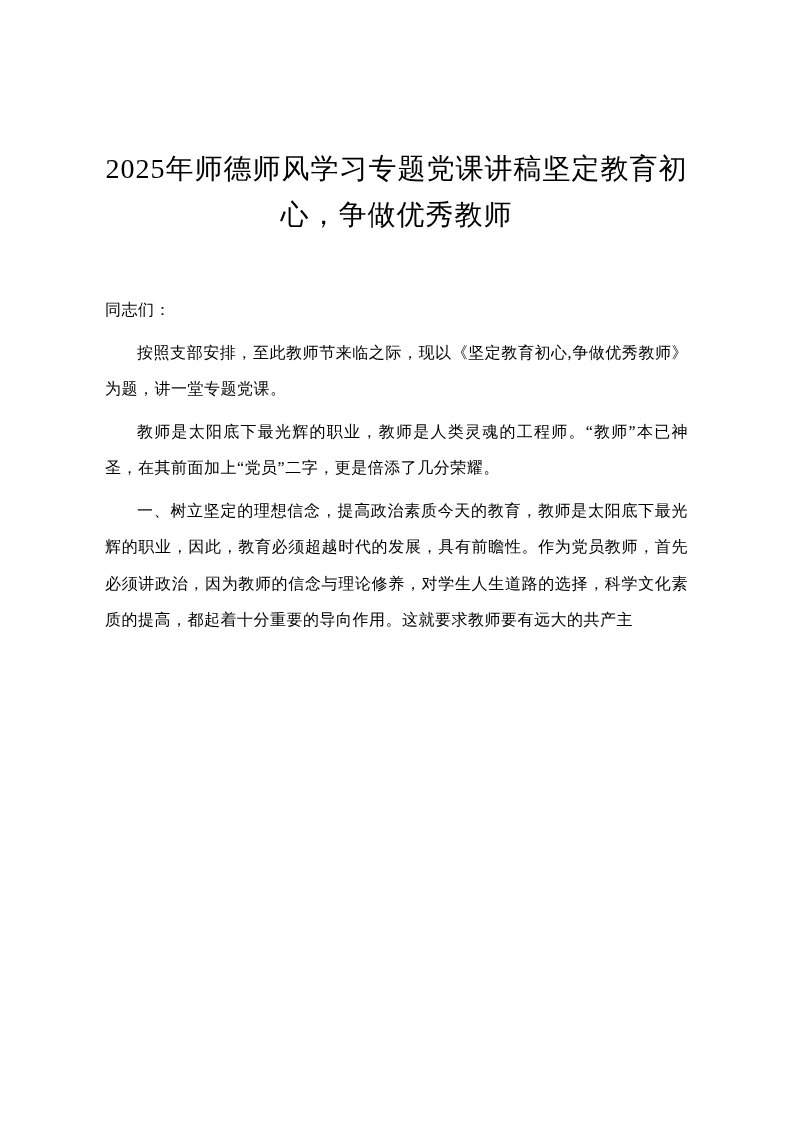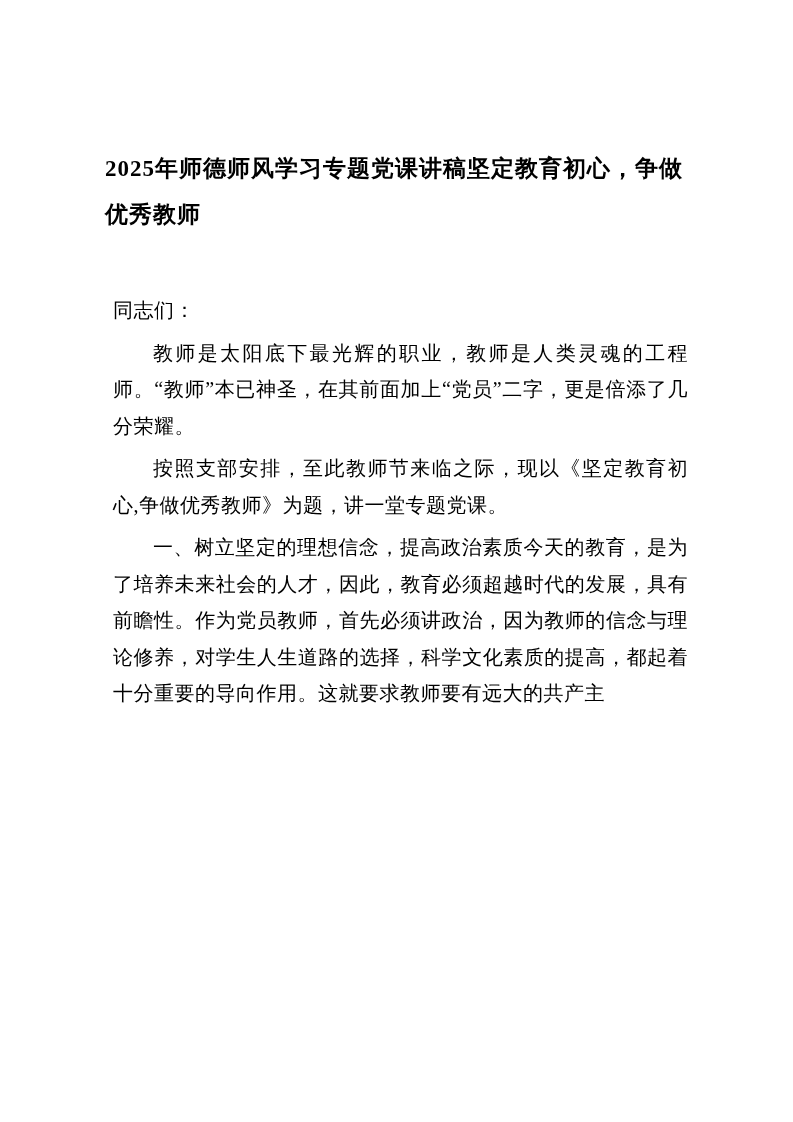--- a/index.html
+++ b/index.html
@@ -16,44 +16,44 @@
   }
   .page {
     width: 793px;
     height: 1122px;
     box-sizing: border-box;
     background: #ffffff;
     padding: 146px 105px 40px 105px;
     overflow: hidden;
   }
   .doc-title {
-    font-size: 23px;
-    font-weight: bold;
-    text-align: left;
+    font-size: 28px;
+    font-weight: normal;
+    text-align: center;
     line-height: 46px;
     margin: 0 0 54px 0;
     letter-spacing: 1px;
   }
   .doc-body p {
-    font-size: 20px;
+    font-size: 16px;
     line-height: 36.5px;
-    margin: 0 0 6px 8px;
+    margin: 0 0 6px 0;
     text-align: justify;
     text-justify: inter-ideograph;
     letter-spacing: 0.5px;
     word-break: break-all;
   }
   .doc-body p.indent {
     text-indent: 2em;
   }
 </style>
 </head>
 <body>
 
 <div class="page">
   <h1 class="doc-title">2025年师德师风学习专题党课讲稿坚定教育初心，争做优秀教师</h1>
   <div class="doc-body" id="doc-body">
       <p>同志们：</p>
+      <p class="indent">按照支部安排，至此教师节来临之际，现以《坚定教育初心,争做优秀教师》为题，讲一堂专题党课。</p>
       <p class="indent">教师是太阳底下最光辉的职业，教师是人类灵魂的工程师。“教师”本已神圣，在其前面加上“党员”二字，更是倍添了几分荣耀。</p>
-      <p class="indent">按照支部安排，至此教师节来临之际，现以《坚定教育初心,争做优秀教师》为题，讲一堂专题党课。</p>
-      <p class="indent">一、树立坚定的理想信念，提高政治素质今天的教育，是为了培养未来社会的人才，因此，教育必须超越时代的发展，具有前瞻性。作为党员教师，首先必须讲政治，因为教师的信念与理论修养，对学生人生道路的选择，科学文化素质的提高，都起着十分重要的导向作用。这就要求教师要有远大的共产主</p>
+      <p class="indent">一、树立坚定的理想信念，提高政治素质今天的教育，教师是太阳底下最光辉的职业，因此，教育必须超越时代的发展，具有前瞻性。作为党员教师，首先必须讲政治，因为教师的信念与理论修养，对学生人生道路的选择，科学文化素质的提高，都起着十分重要的导向作用。这就要求教师要有远大的共产主</p>
     </div>
 </div>
 
 </body></html>

